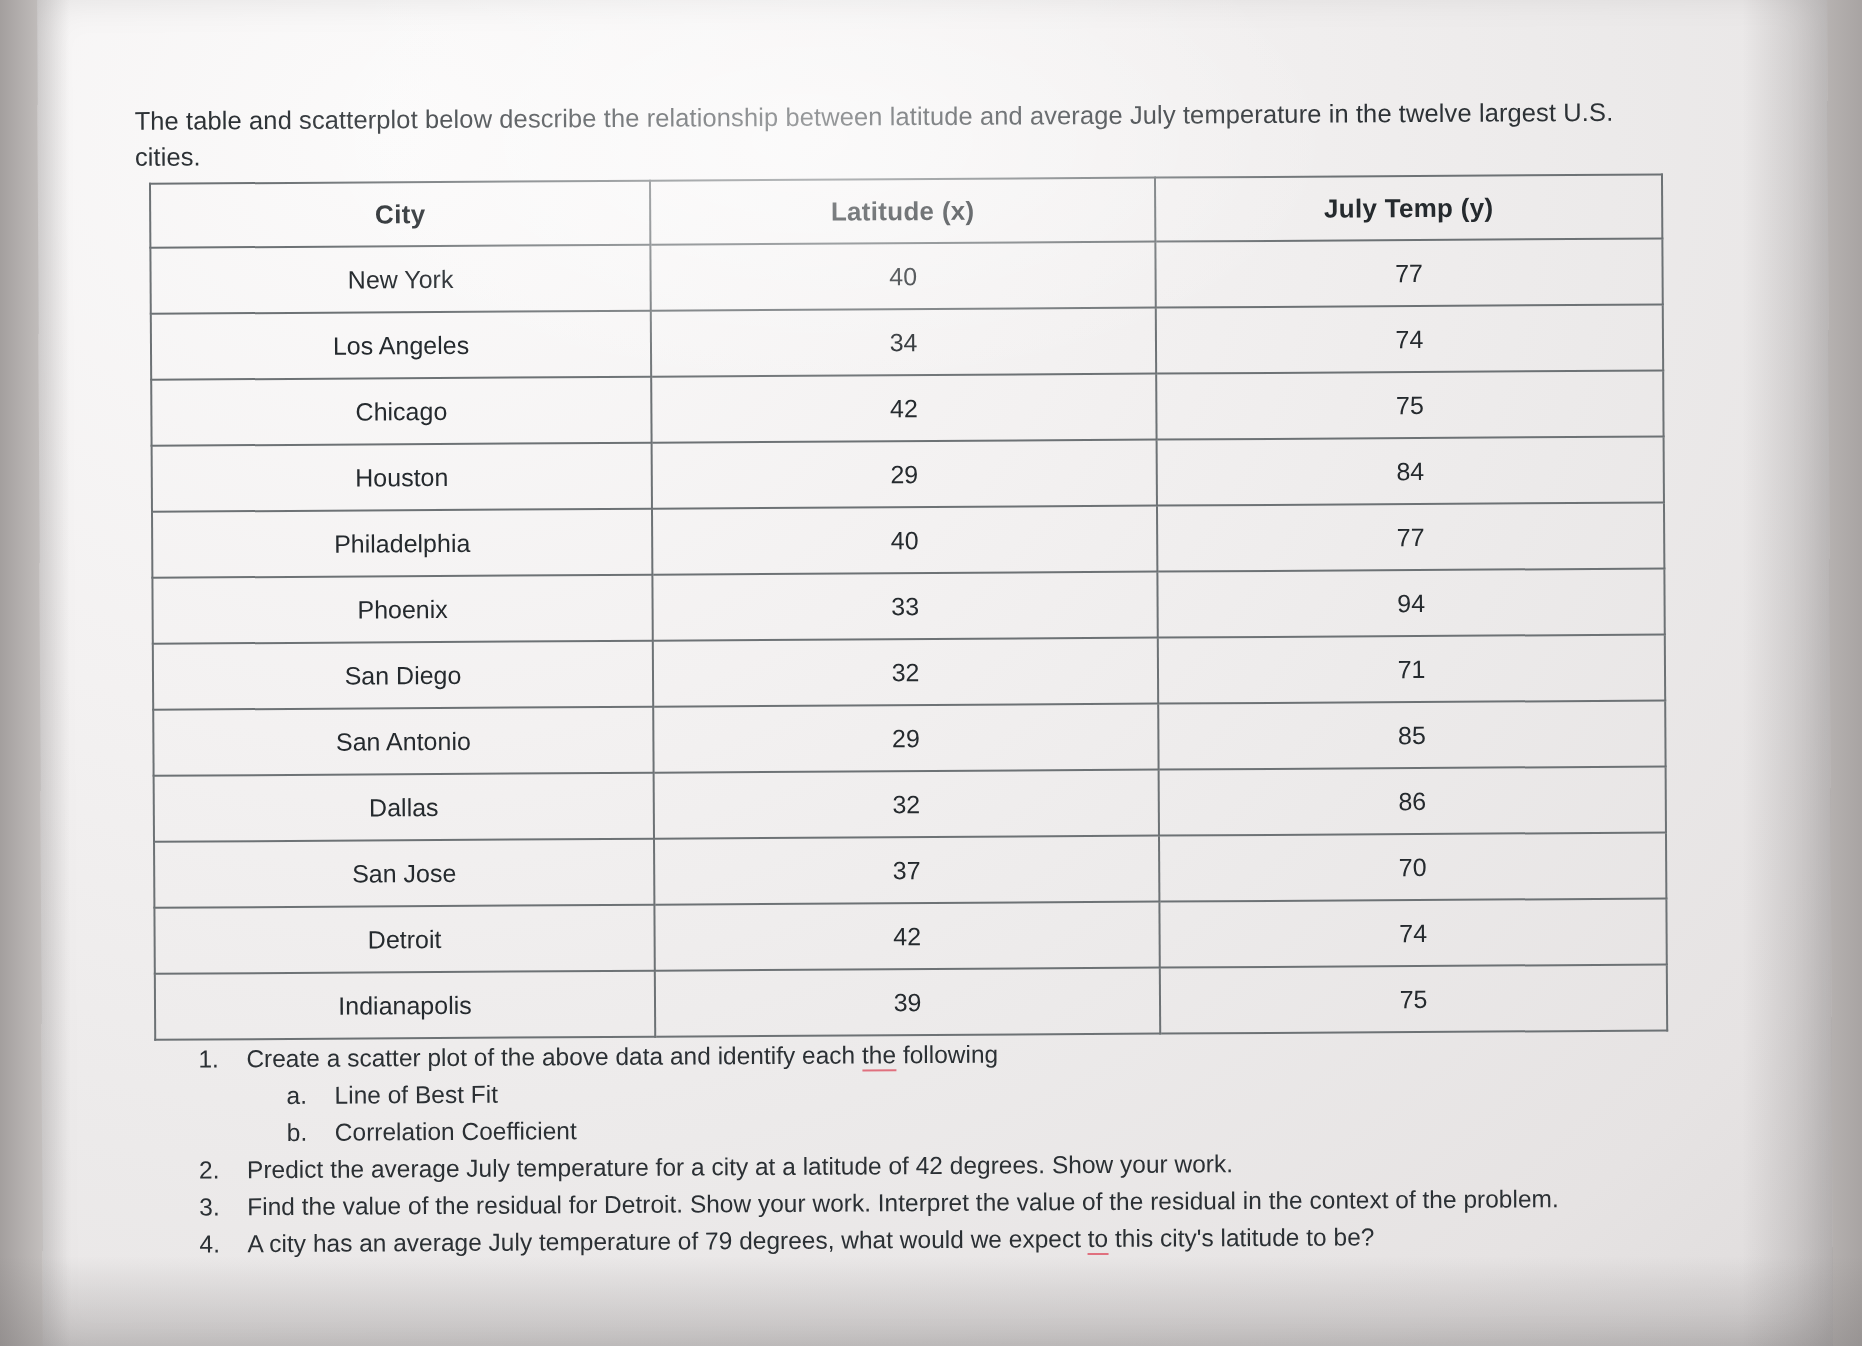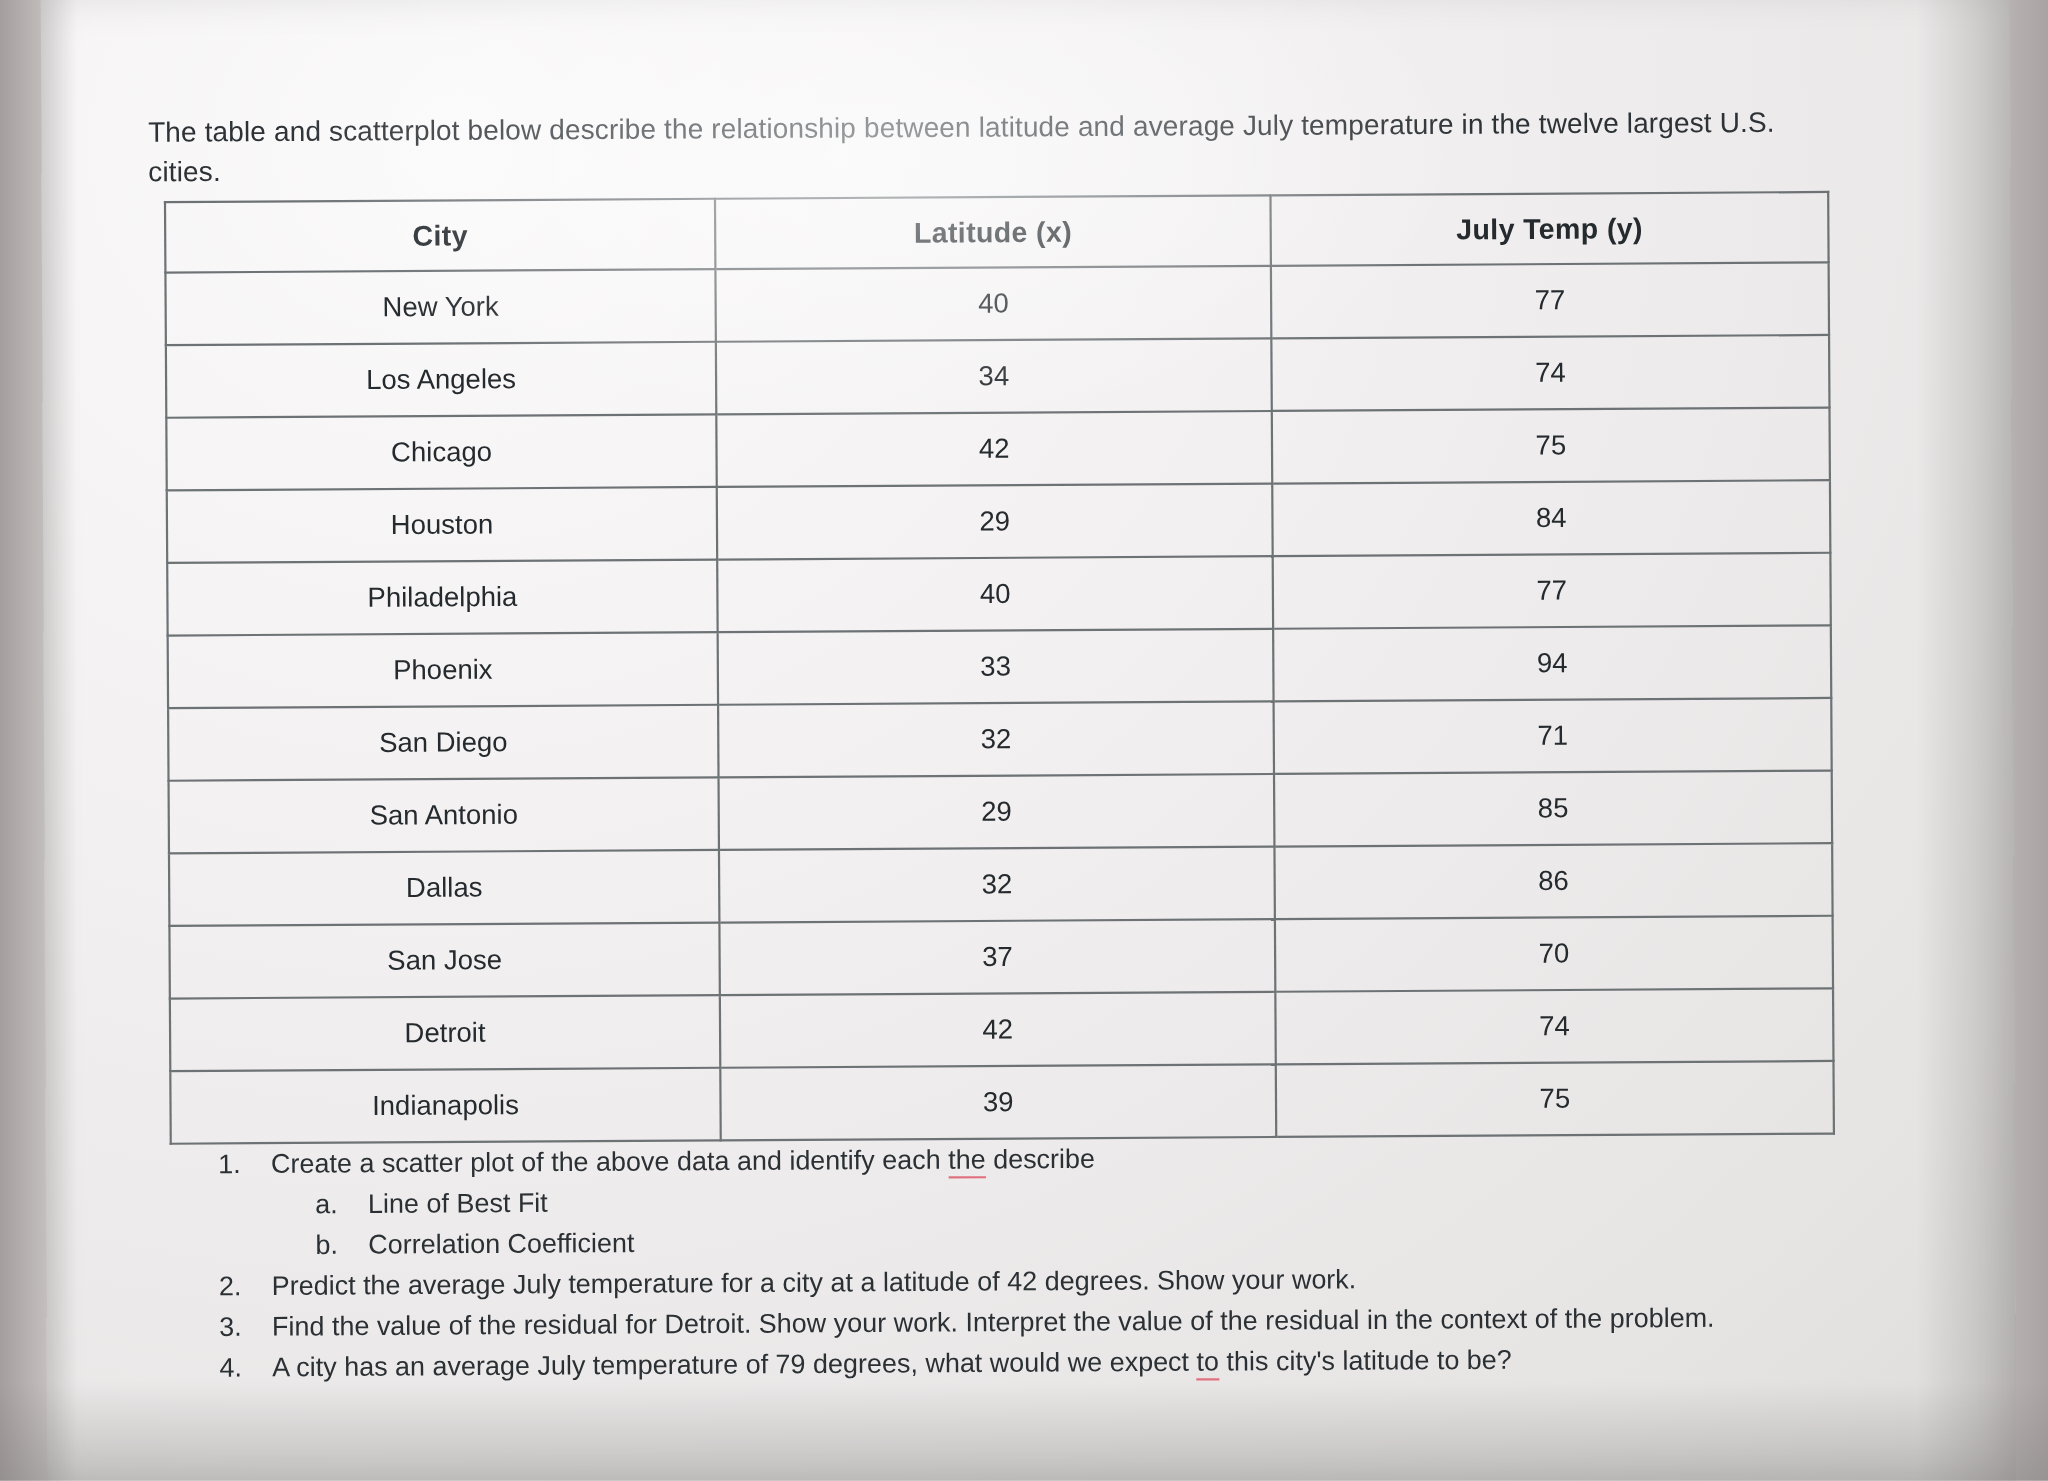--- a/index.html
+++ b/index.html
@@ -209,21 +209,21 @@
         <td>39</td>
         <td>75</td>
       </tr>
     </tbody>
   </table>
 
   <div class="questions">
 
     <div class="q-row">
       <div class="q-num">1.</div>
-      <div class="q-text"><span>Create a scatter plot of the above data and identify each </span><span class="underline-red">the</span><span> describe</span></div>
+      <div class="q-text"><span>Create a scatter plot of the above data and identify each </span><span class="underline-red">the</span><span> following</span></div>
     </div>
 
     <div class="q-row sub">
       <div class="q-num indent">a.</div>
       <div class="q-text">Line of Best Fit</div>
     </div>
 
     <div class="q-row sub">
       <div class="q-num indent">b.</div>
       <div class="q-text">Correlation Coefficient</div>

